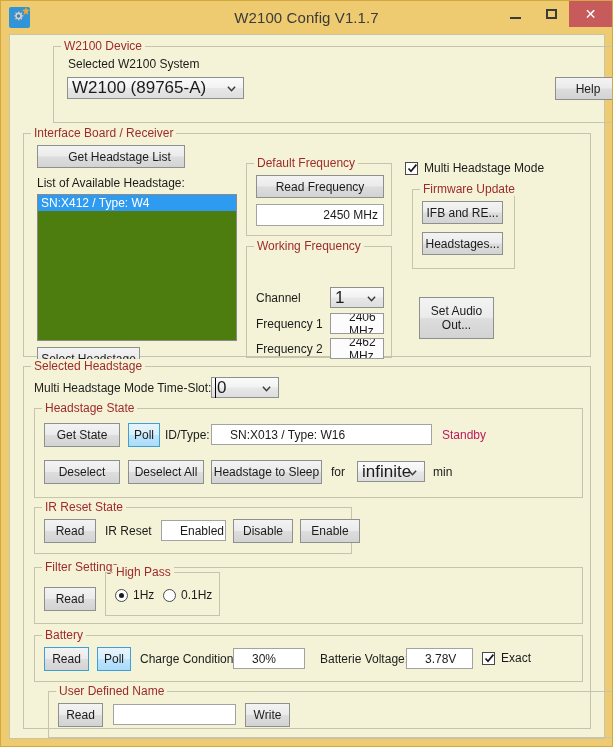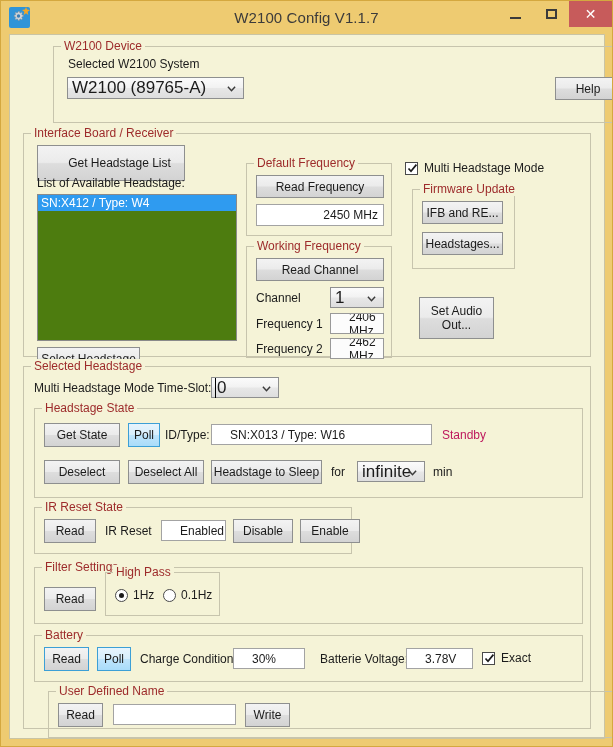--- a/index.html
+++ b/index.html
@@ -325,39 +325,38 @@
           <path d="M1 3 L5 7.5 L9 3" fill="none" stroke="#3b3b3b" stroke-width="1.6"></path>
         </svg>
       </div>
 
       <button class="btn" style="left:501px; top:30px; width:66px; height:23px;">Help</button>
     </div>
 
     <div class="gb" style="left:13px; top:98px; width:568px; height:224px;">
       <span class="gb-title">Interface Board / Receiver</span>
 
-      <button class="btn" style="left:13px; top:11px; width:148px; height:36px;padding-left:17px;">Get Headstage List</button>
+      <button class="btn" style="left:13px; top:11px; width:148px; height:23px;padding-left:17px;">Get Headstage List</button>
 
       <span class="lbl" style="left:13px; top:42px;">List of Available Headstage:</span>
 
       <div class="listbox" style="left:13px; top:60px; width:200px; height:147px;">
         <div class="li sel">SN:X412 / Type: W4</div>
       </div>
 
       <button class="btn" style="left:13px; top:213px; width:103px; height:23px;">Select Headstage</button>
 
       <div class="gb" style="left:222px; top:29px; width:146px; height:73px;">
         <span class="gb-title">Default Frequency</span>
         <button class="btn" style="left:9px; top:11px; width:128px; height:23px;">Read Frequency</button>
         <div class="tbox right" style="left:9px; top:40px; width:128px; height:22px;">2450 MHz</div>
       </div>
 
       <div class="gb" style="left:222px; top:112px; width:146px; height:112px;">
         <span class="gb-title">Working Frequency</span>
-        <button class="btn" style="left:9px; top:11px; width:128px; height:23px;">Read Channel</button>
 
         <span class="lbl" style="left:9px; top:44px;">Channel</span>
         <div class="combo" style="left:83px; top:40px; width:54px; height:21px;">
           <span class="ctext">1</span>
           <svg class="arrow" viewBox="0 0 10 10">
             <path d="M1 3 L5 7.5 L9 3" fill="none" stroke="#3b3b3b" stroke-width="1.6"></path>
           </svg>
         </div>
 
         <span class="lbl" style="left:9px; top:70px;">Frequency 1</span>

